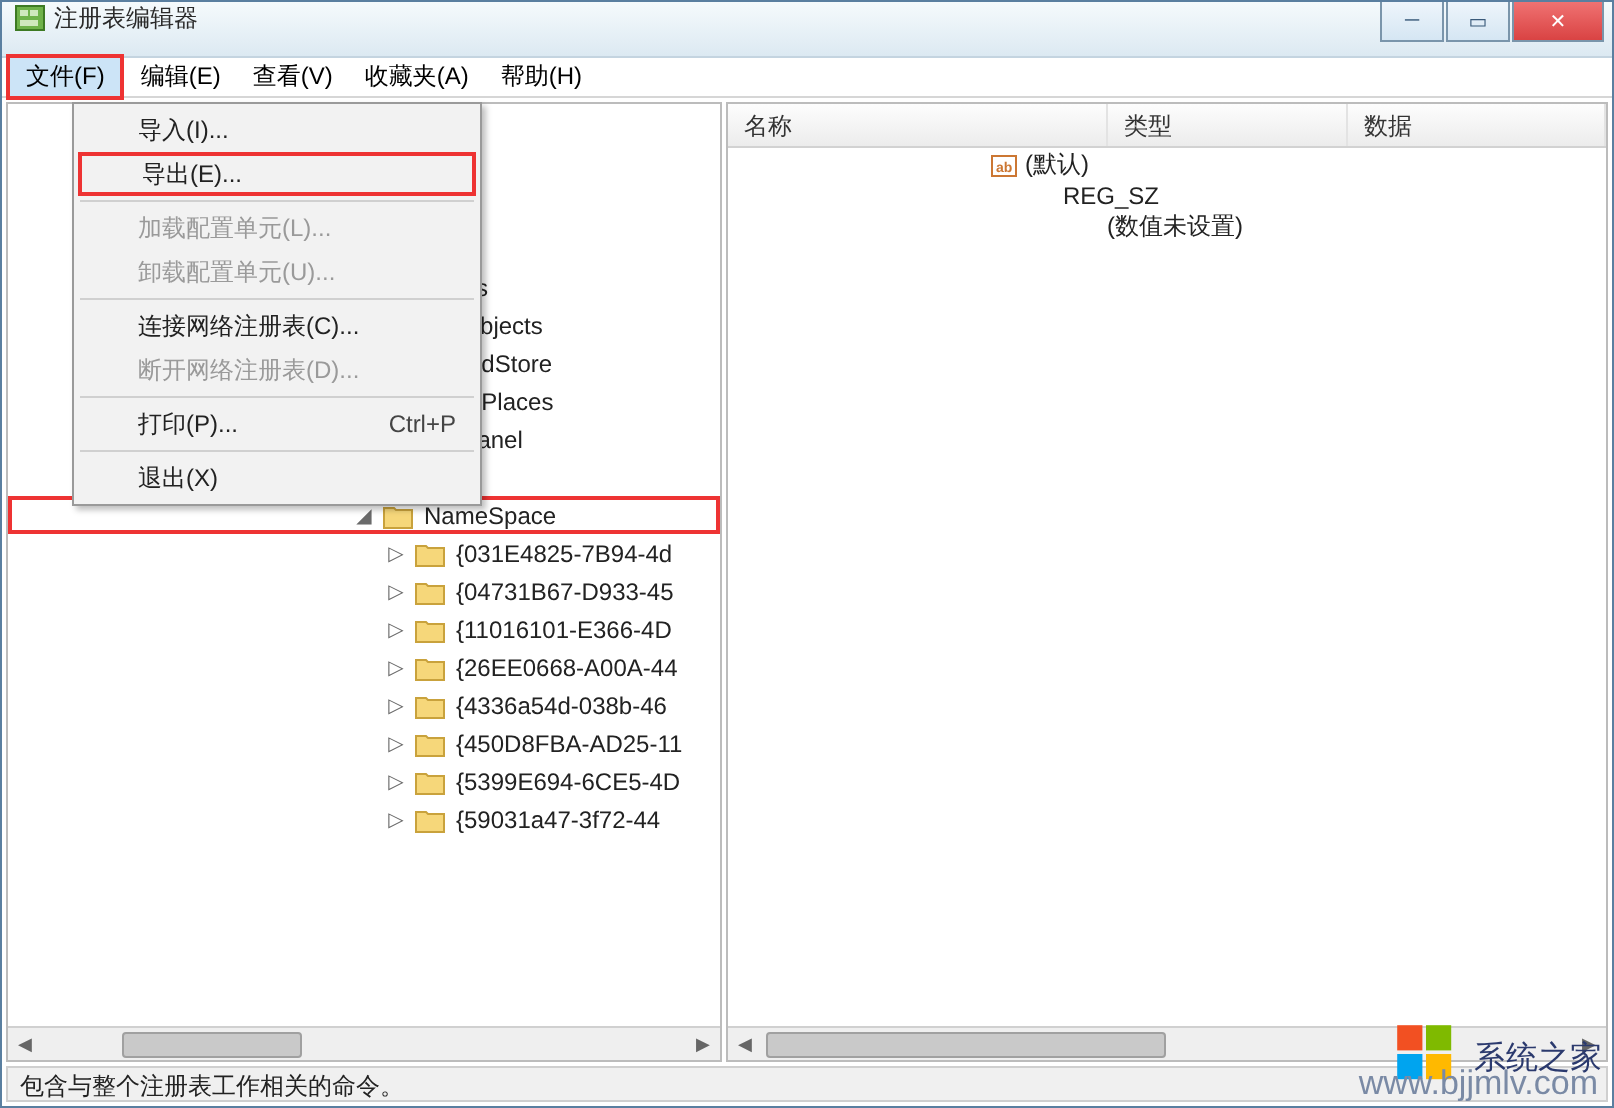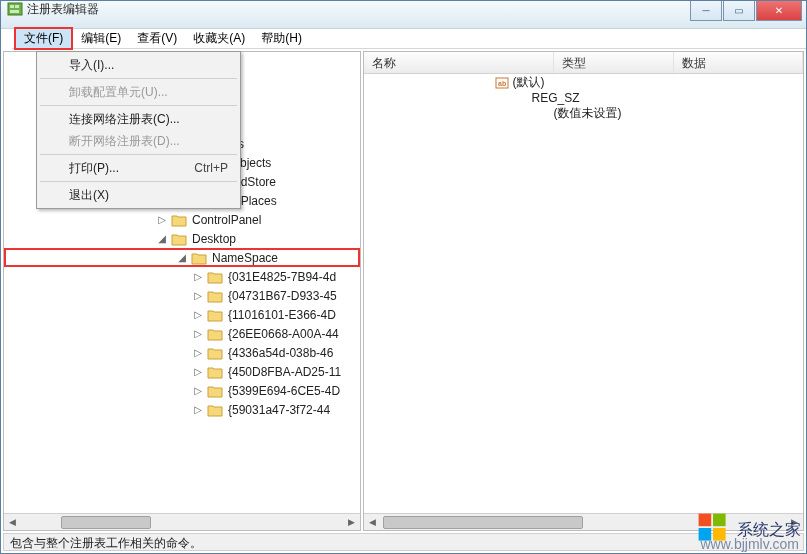--- a/index.html
+++ b/index.html
@@ -5,21 +5,21 @@
 * { margin:0; padding:0; box-sizing:border-box; font-family:"Microsoft YaHei","Segoe UI",Tahoma,sans-serif; }
 body { background:#e8f0f8; width:807px; height:554px; position:relative; overflow:hidden; }
 .window { position:absolute; left:0; top:0; width:807px; height:554px; background:#fff; border:1px solid #5a7fa0; }
 .titlebar { height:28px; background:linear-gradient(#f5fafc,#dce9f2); display:flex; align-items:flex-start; padding-left:6px; border-bottom:1px solid #c4d4e0;}
 .titlebar .app-icon{width:16px;height:16px;margin-right:4px;}
 .titlebar .app-icon svg{width:16px;height:16px;}
 .title-text{font-size:12px;color:#2a2a2a;}
 .win-controls{position:absolute;right:4px;top:0;display:flex;}
 .win-btn{width:32px;height:20px;border:1px solid #7a95ab;border-top:none;background:linear-gradient(#eef5fb,#d5e6f3);display:flex;align-items:center;justify-content:center;font-size:10px;color:#3a5a7a;margin-left:1px;}
 .win-btn.close{background:linear-gradient(#f07272,#d94343);color:#fff;width:46px;}
-.menu-bar{height:20px;background:#fff;display:flex;align-items:center;padding:0 2px;font-size:12px;border-bottom:1px solid #d6d6d6;margin-left:11px;}
+.menu-bar{height:20px;background:#fff;display:flex;align-items:center;padding:0 2px;font-size:12px;border-bottom:1px solid #d6d6d6;}
 .menu-item{padding:1px 8px;cursor:default;}
 .menu-item.active{border:2px solid #e33; background:#cce4f7;}
 .dropdown{position:absolute;left:35px;top:50px;width:205px;background:#f2f2f2;border:1px solid #9a9a9a;box-shadow:2px 2px 3px rgba(0,0,0,.25);padding:2px;z-index:50;}
 .dd-row{display:flex;align-items:center;height:22px;padding:0 6px 0 30px;font-size:12px;color:#222;position:relative;}
 .dd-row.disabled{color:#9a9a9a;}
 .dd-row.highlight{border:2px solid #e33;}
 .dd-row .shortcut{position:absolute;right:10px;font-size:12px;color:#444;}
 .dd-sep{height:1px;background:#d0d0d0;margin:2px 1px;}
 .content{position:absolute;left:2px;top:50px;right:2px;bottom:22px;display:flex;}
 .tree-pane{width:358px;border:1px solid #bcbcbc;background:#fff;overflow:hidden;position:relative;}
@@ -43,21 +43,21 @@
 .row .cell-name{width:190px;padding-left:6px;display:flex;align-items:center;gap:4px;}
 .row .cell-type{width:120px;padding-left:8px;}
 .row .cell-data{flex:1;padding-left:8px;}
 .reg-icon{width:14px;height:14px;}
 .reg-icon svg{width:14px;height:14px;}
 .status{position:absolute;left:2px;right:2px;bottom:2px;height:18px;font-size:12px;color:#222;background:#f0f0f0;border:1px solid #cfcfcf;padding:1px 6px;}
 .watermark{position:absolute;right:6px;bottom:4px;display:flex;align-items:center;gap:6px;z-index:100;}
 .watermark .logo svg{width:36px;height:36px;}
 .watermark .txt1{font-size:20px;color:#2b3a6e;font-weight:500;letter-spacing:1px;}
 .watermark .txt2{font-size:16px;color:#2b3a6e;text-align:center;}
-.watermark .url{position:absolute;right:2px;bottom:-2px;font-size:14px;color:#7a8aa5;margin-left:36px;}
+.watermark .url{position:absolute;right:2px;bottom:-2px;font-size:17px;color:#7a8aa5;margin-left:36px;}
 </style>
 </head>
 <body>
 
 <div class="window">
 
   <div class="titlebar">
     <span class="app-icon">
       <svg viewBox="0 0 16 16">
           <rect x="1" y="2" width="14" height="12" fill="#6fb24a" stroke="#3d7a23"></rect>
@@ -252,21 +252,23 @@
         <div style="margin-left:auto;width:17px;text-align:center;font-size:9px;color:#666">▶</div>
       </div>
     </div>
 
   </div>
 
   <div class="status">包含与整个注册表工作相关的命令。</div>
 
   <div class="dropdown">
     <div class="dd-row">导入(I)...</div>
-    <div class="dd-sep"></div>
+    <div class="dd-row highlight">导出(E)...</div>
+    <div class="dd-sep"></div>
+    <div class="dd-row disabled">加载配置单元(L)...</div>
     <div class="dd-row disabled">卸载配置单元(U)...</div>
     <div class="dd-sep"></div>
     <div class="dd-row">连接网络注册表(C)...</div>
     <div class="dd-row disabled">断开网络注册表(D)...</div>
     <div class="dd-sep"></div>
     <div class="dd-row">
         <span>打印(P)...</span>
         <span class="shortcut">Ctrl+P</span>
       </div>
     <div class="dd-sep"></div>

